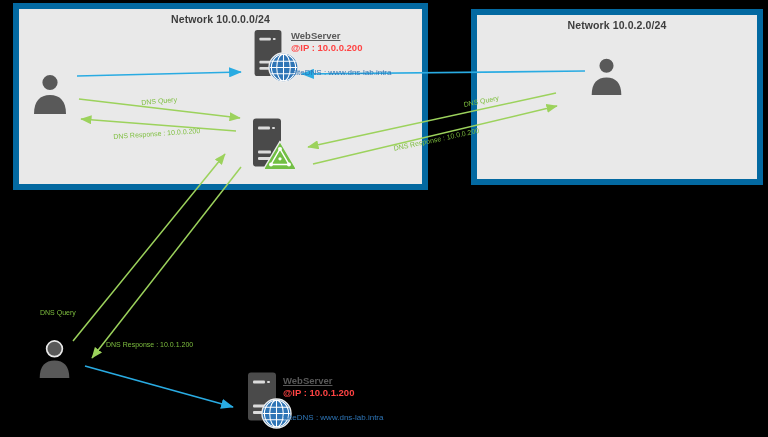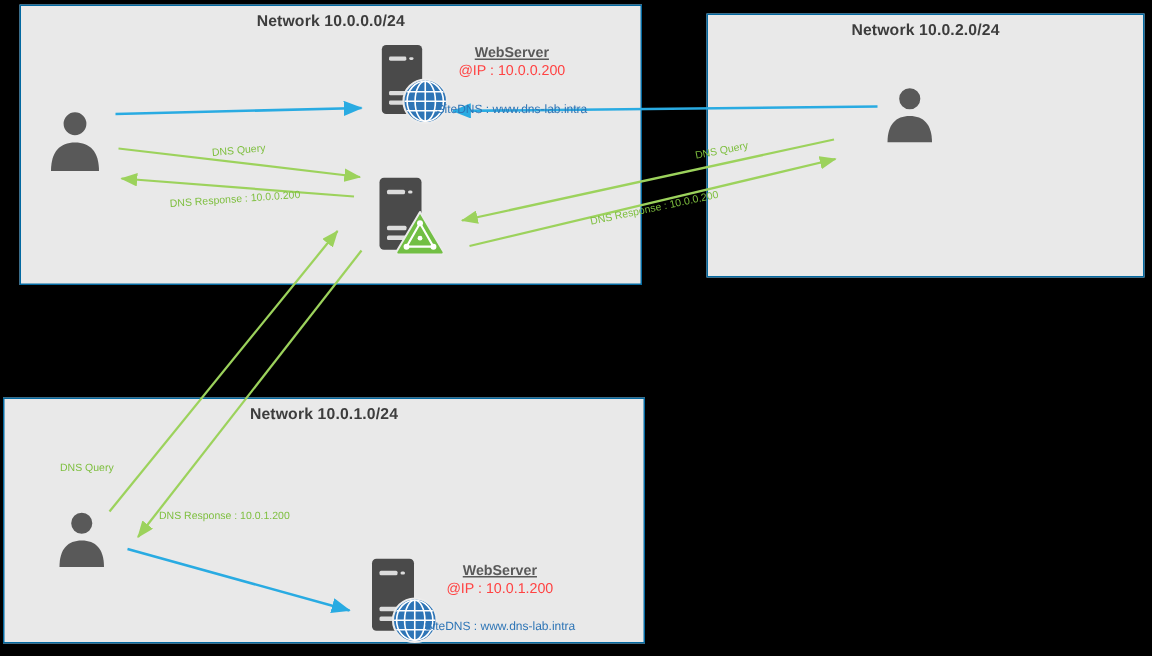--- a/index.html
+++ b/index.html
@@ -1,54 +1,51 @@
 <!DOCTYPE html>
 <html><head>
 <meta charset="utf-8">
 <style>
   html,body { margin:0; padding:0; background:#000; }
   .canvas {
     position:relative; width:768px; height:437px; background:#000000;
     font-family:"Liberation Sans", sans-serif; overflow:hidden;
   }
   .net-box {
-    position:absolute; background:#e9e9e9; border:1px solid #0369a1;
+    position:absolute; background:#e9e9e9; border:6px solid #0369a1;
     box-sizing:border-box; z-index:1;
   }
   .net-title {
     position:absolute; top:4px; left:0; right:0; text-align:center;
     font-size:10.5px; font-weight:bold; color:#3d3d3d; letter-spacing:.1px;
   }
   .icon { position:absolute; z-index:3; line-height:0; }
-  .node-label { position:absolute; z-index:4; line-height:12px; white-space:nowrap;text-align:center; }
+  .node-label { position:absolute; z-index:4; line-height:12px; white-space:nowrap; }
   .node-title { font-size:9.5px; font-weight:bold; color:#595959; text-decoration:underline; }
-  .node-ip    { font-size:9.5px; font-weight:normal; color:#ff4343; }
+  .node-ip    { font-size:9.5px; font-weight:bold; color:#ff4343; }
   .node-dns   { font-size:8px;   color:#2e75b6; margin-top:13px; }
   .flow-label {
     position:absolute; z-index:4; font-size:7px; color:#7ebf3f;
     white-space:nowrap; transform-origin:left top;
   }
   svg.arrows { position:absolute; left:0; top:0; z-index:2; }
 </style>
 </head>
 <body>
 
 <div class="canvas">
 
   <div class="net-box" style="left:13px; top:3px; width:415px; height:187px;">
     <div class="net-title">Network 10.0.0.0/24</div>
   </div>
 
   <div class="net-box" style="left:471px; top:9px; width:292px; height:176px;">
     <div class="net-title">Network 10.0.2.0/24</div>
   </div>
 
-  <div class="net-box" style="left:2px; top:265px; width:428px; height:164px;">
-    <div class="net-title">Network 10.0.1.0/24</div>
-  </div>
 
   <svg class="arrows" width="768" height="437" viewBox="0 0 768 437">
     <defs>
       <marker id="mblue" markerWidth="7.5" markerHeight="6" refX="7" refY="3" orient="auto">
         <path d="M0,0 L7.5,3 L0,6 Z" fill="#29abe2"></path>
       </marker>
       <marker id="mgreen" markerWidth="7.5" markerHeight="6" refX="7" refY="3" orient="auto">
         <path d="M0,0 L7.5,3 L0,6 Z" fill="#9cd25c"></path>
       </marker>
     </defs>

